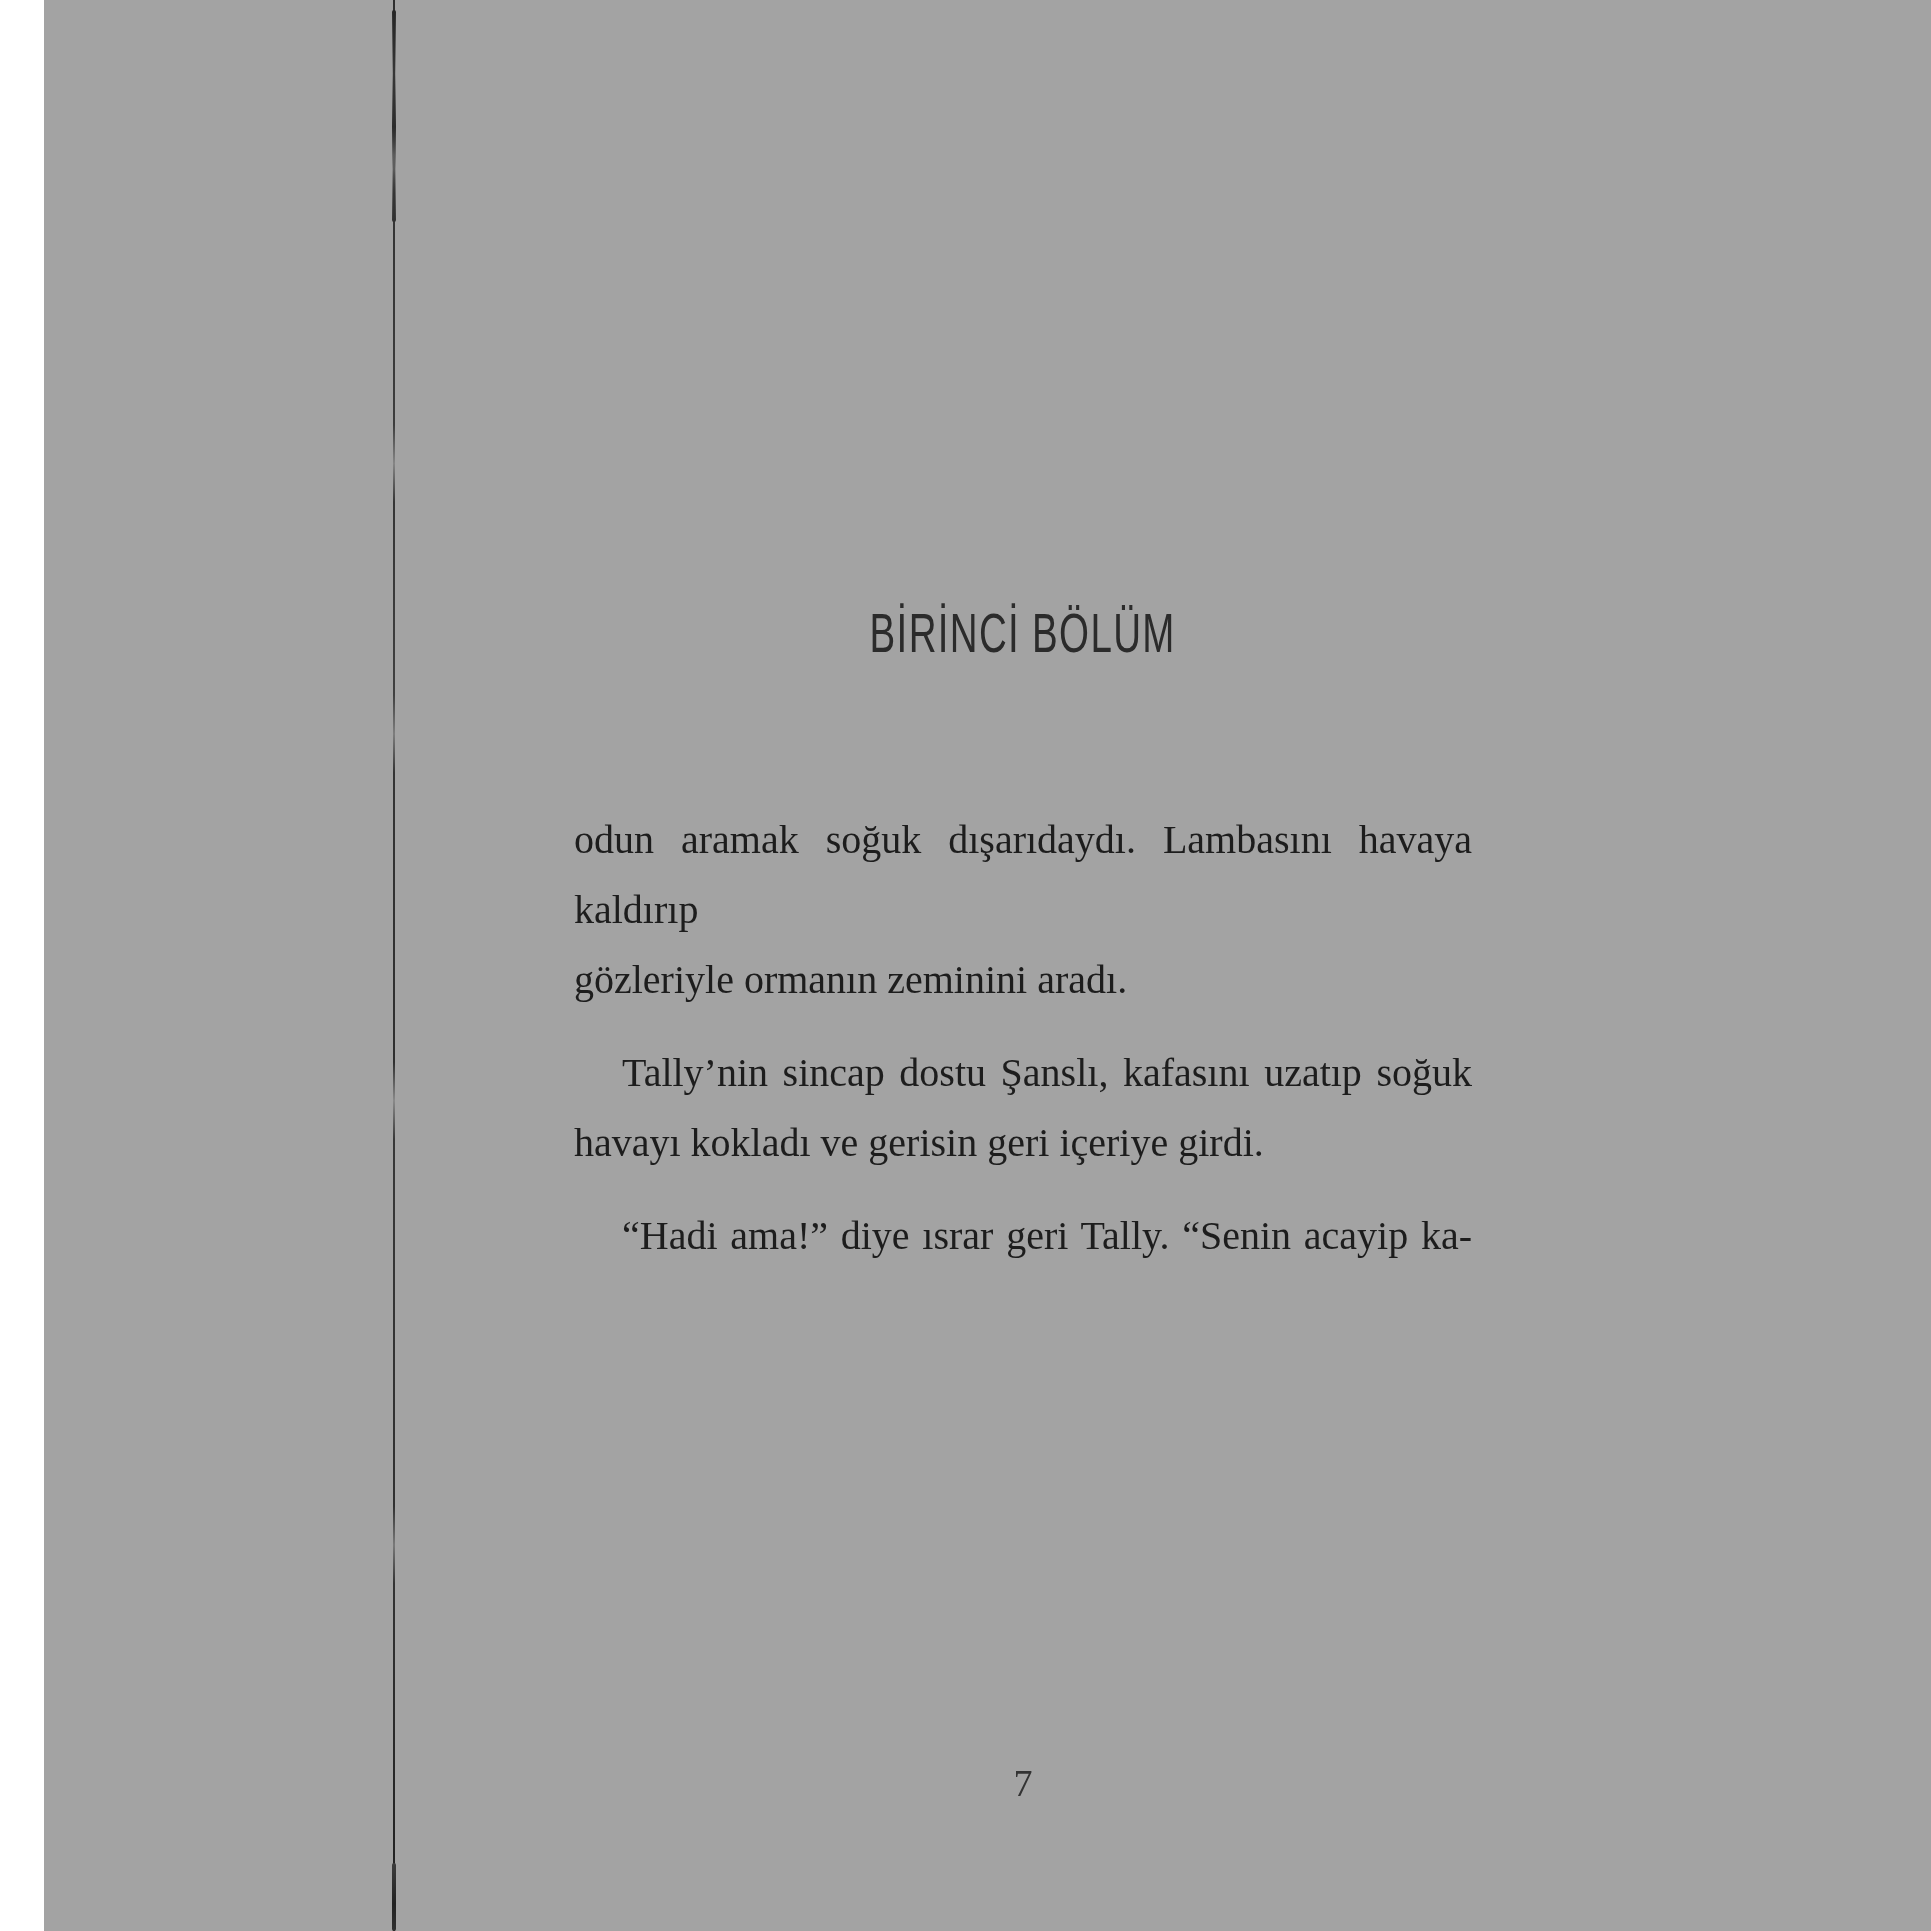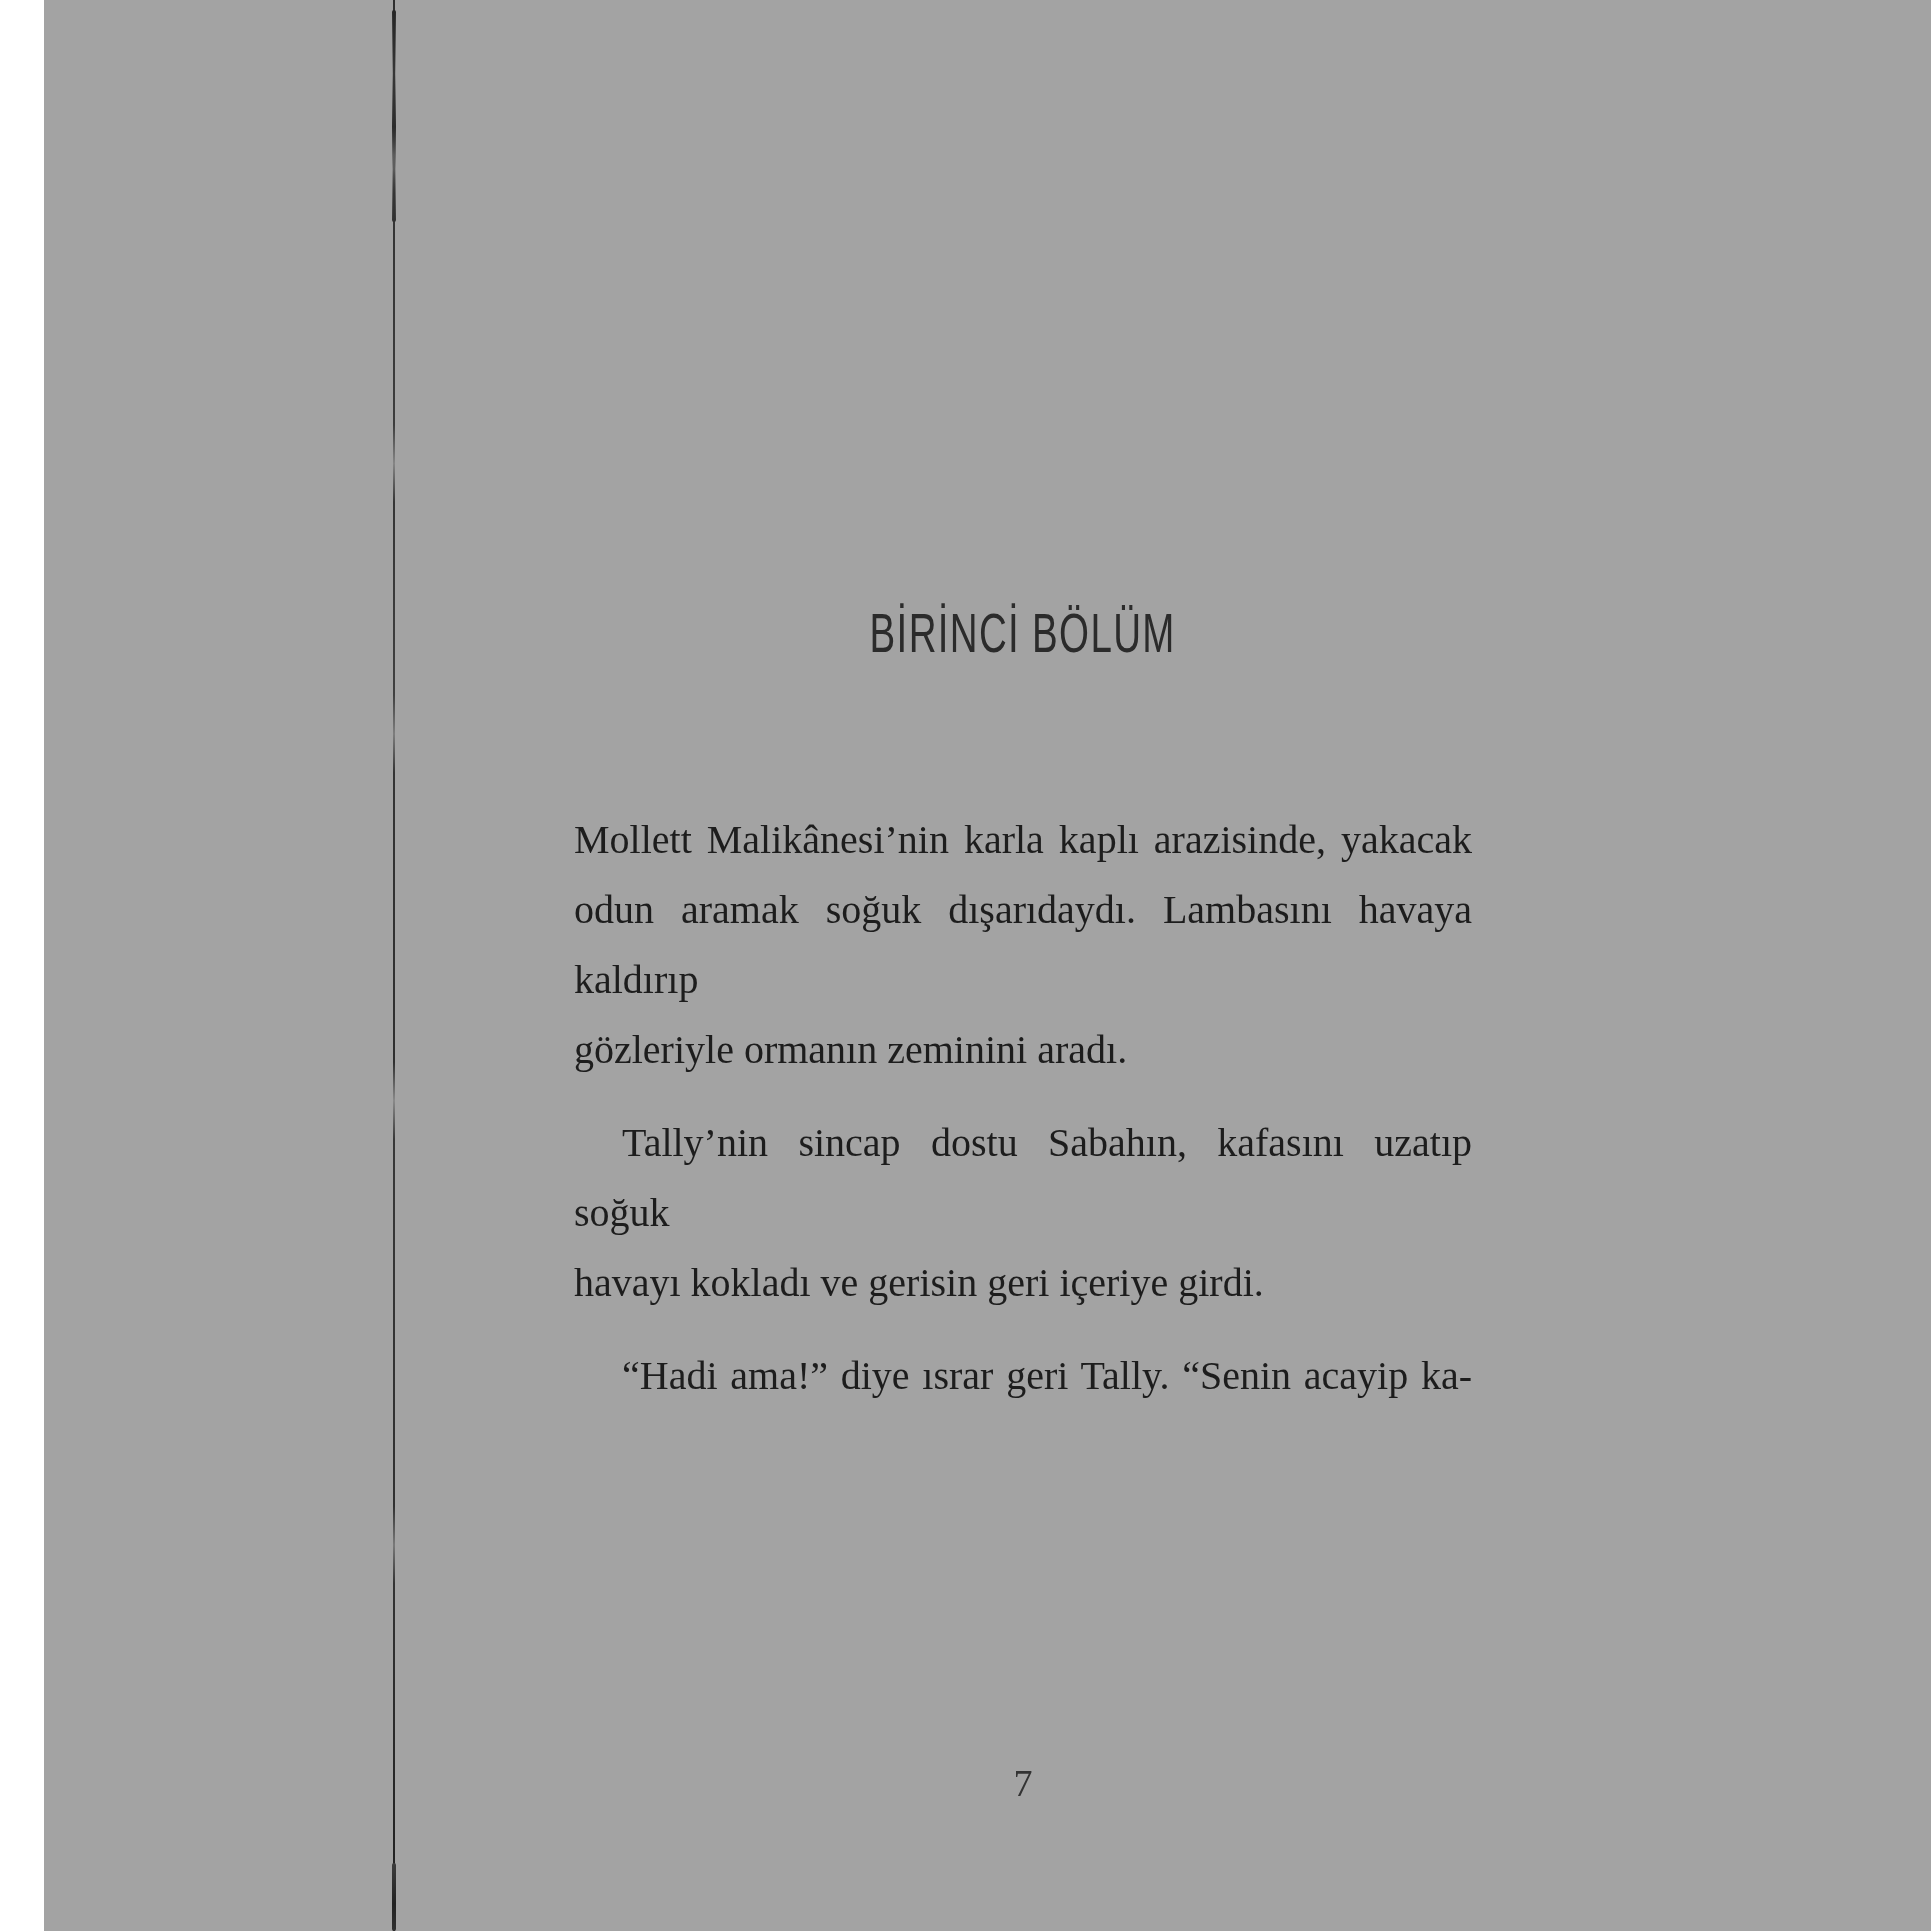--- a/index.html
+++ b/index.html
@@ -112,26 +112,25 @@
 <div class="page">
 
   <div class="scan-line"></div>
   <div class="scan-blob-top"></div>
   <div class="scan-blob-bottom"></div>
 
   <h1 class="chapter-title"><span class="squeeze">BİRİNCİ BÖLÜM</span></h1>
 
   <div class="body-text">
       <div class="paragraph">
-        <div class="line">Mollett Malikânesi’nin karla kaplı arazisinde, yakacak</div>
         <div class="line">odun aramak soğuk dışarıdaydı. Lambasını havaya kaldırıp</div>
         <div class="line flush">gözleriyle ormanın zeminini aradı.</div>
       </div>
       <div class="paragraph">
-        <div class="line first">Tally’nin sincap dostu Sabahın, kafasını uzatıp soğuk</div>
+        <div class="line first">Tally’nin sincap dostu Şanslı, kafasını uzatıp soğuk</div>
         <div class="line flush">havayı kokladı ve gerisin geri içeriye girdi.</div>
       </div>
       <div class="paragraph">
         <div class="line first">“Hadi ama!” diye ısrar geri Tally. “Senin acayip ka-</div>
       </div>
     </div>
 
   <div class="page-number">7</div>
 
 </div>

